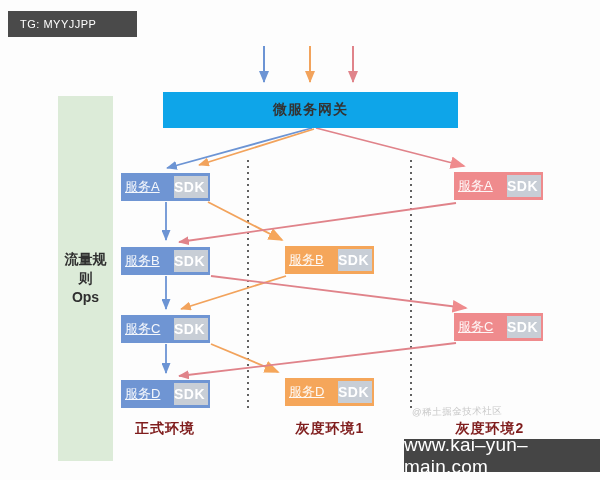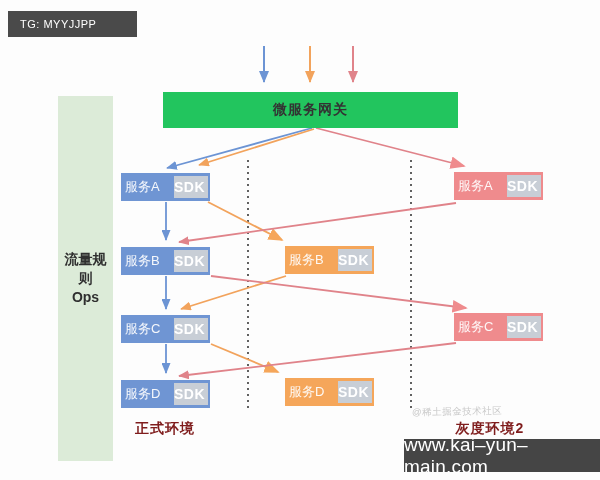--- a/index.html
+++ b/index.html
@@ -7,33 +7,33 @@
     position:relative;width:600px;height:480px;background:#fdfdfd;
     font-family:"Liberation Sans","DejaVu Sans",sans-serif;overflow:hidden;
   }
   .dark-badge{
     position:absolute;left:8px;top:11px;width:129px;height:26px;
     background:#4a4a4a;color:#fff;font-size:11px;line-height:26px;
     padding-left:12px;box-sizing:border-box;letter-spacing:.5px;
   }
   .gateway{
     position:absolute;left:163px;top:92px;width:295px;height:36px;
-    background:#22c55e;color:#333;display:flex;align-items:center;justify-content:center;
+    background:#0ea5e9;color:#333;display:flex;align-items:center;justify-content:center;
     font-size:14px;font-weight:600;letter-spacing:1px;
   }
   .ops{
     position:absolute;left:58px;top:96px;width:55px;height:365px;
     background:#dcebd8;color:#2f2f2f;display:flex;flex-direction:column;
     align-items:center;justify-content:center;font-size:14px;font-weight:600;line-height:19px;
     text-align:center;
   }
   .svc{
     position:absolute;width:89px;height:28px;color:#fff;font-size:13px;
   }
-  .svc .lbl{position:absolute;left:4px;top:0;line-height:28px;opacity:.93;}
+  .svc .lbl{position:absolute;left:4px;top:0;line-height:28px;opacity:.93;text-decoration:underline;}
   .sdk{
     position:absolute;right:2px;top:3px;width:34px;height:22px;background:#c8ced6;
     color:#fff;font-size:14px;font-weight:bold;line-height:22px;
     letter-spacing:.5px;
   }
   .prod{background:#6f95d3;}
   .gray1{background:#f5a65a;}
   .gray2{background:#ef8b8d;}
   .env-label{
     position:absolute;top:420px;width:100px;text-align:center;color:#7f1d1d;
@@ -138,20 +138,21 @@
   <div class="svc gray2" style="left:454px;top:172px;">
     <span class="lbl">服务A</span>
     <span class="sdk">SDK</span>
   </div>
   <div class="svc gray2" style="left:454px;top:313px;">
     <span class="lbl">服务C</span>
     <span class="sdk">SDK</span>
   </div>
 
   <div class="env-label" style="left:115px;">正式环境</div>
+  <div class="env-label" style="left:280px;">灰度环境1</div>
   <div class="env-label" style="left:440px;text-align:center;">灰度环境2</div>
 
   <div class="watermark">@稀土掘金技术社区</div>
 
   <div class="url-bar">
     <span>www.kai–yun–main.com</span>
   </div>
 
 </div>
 

